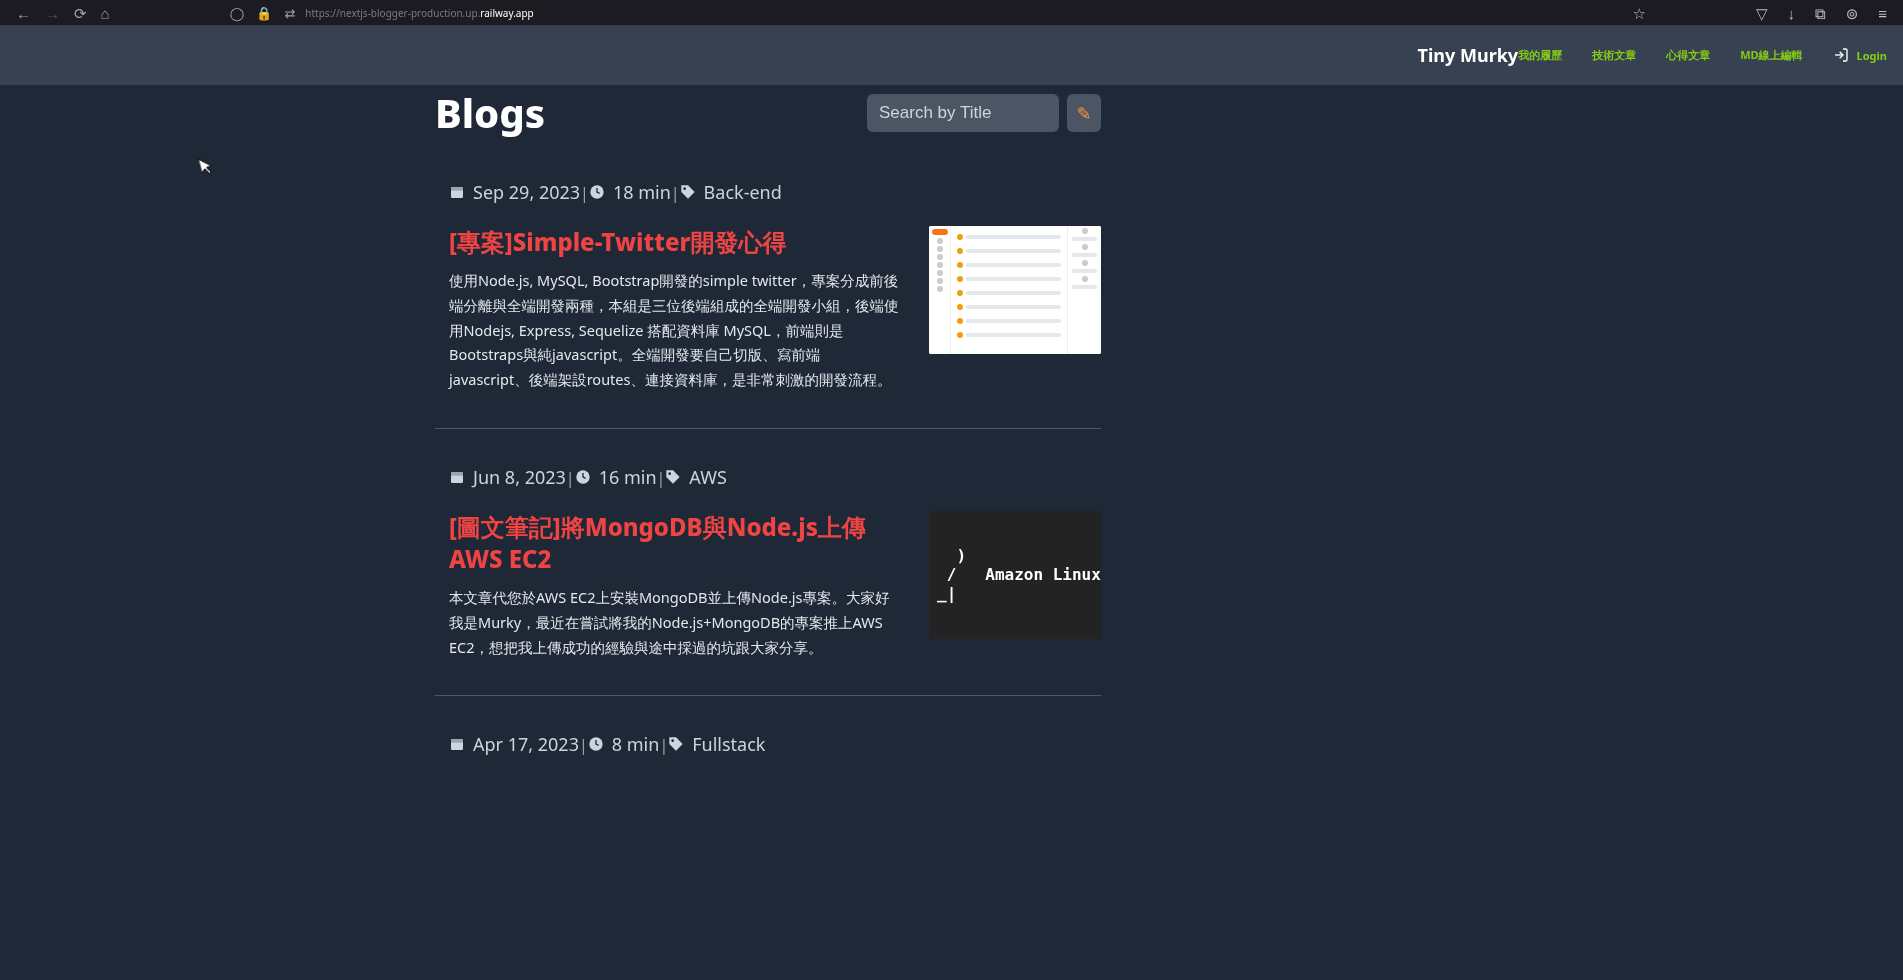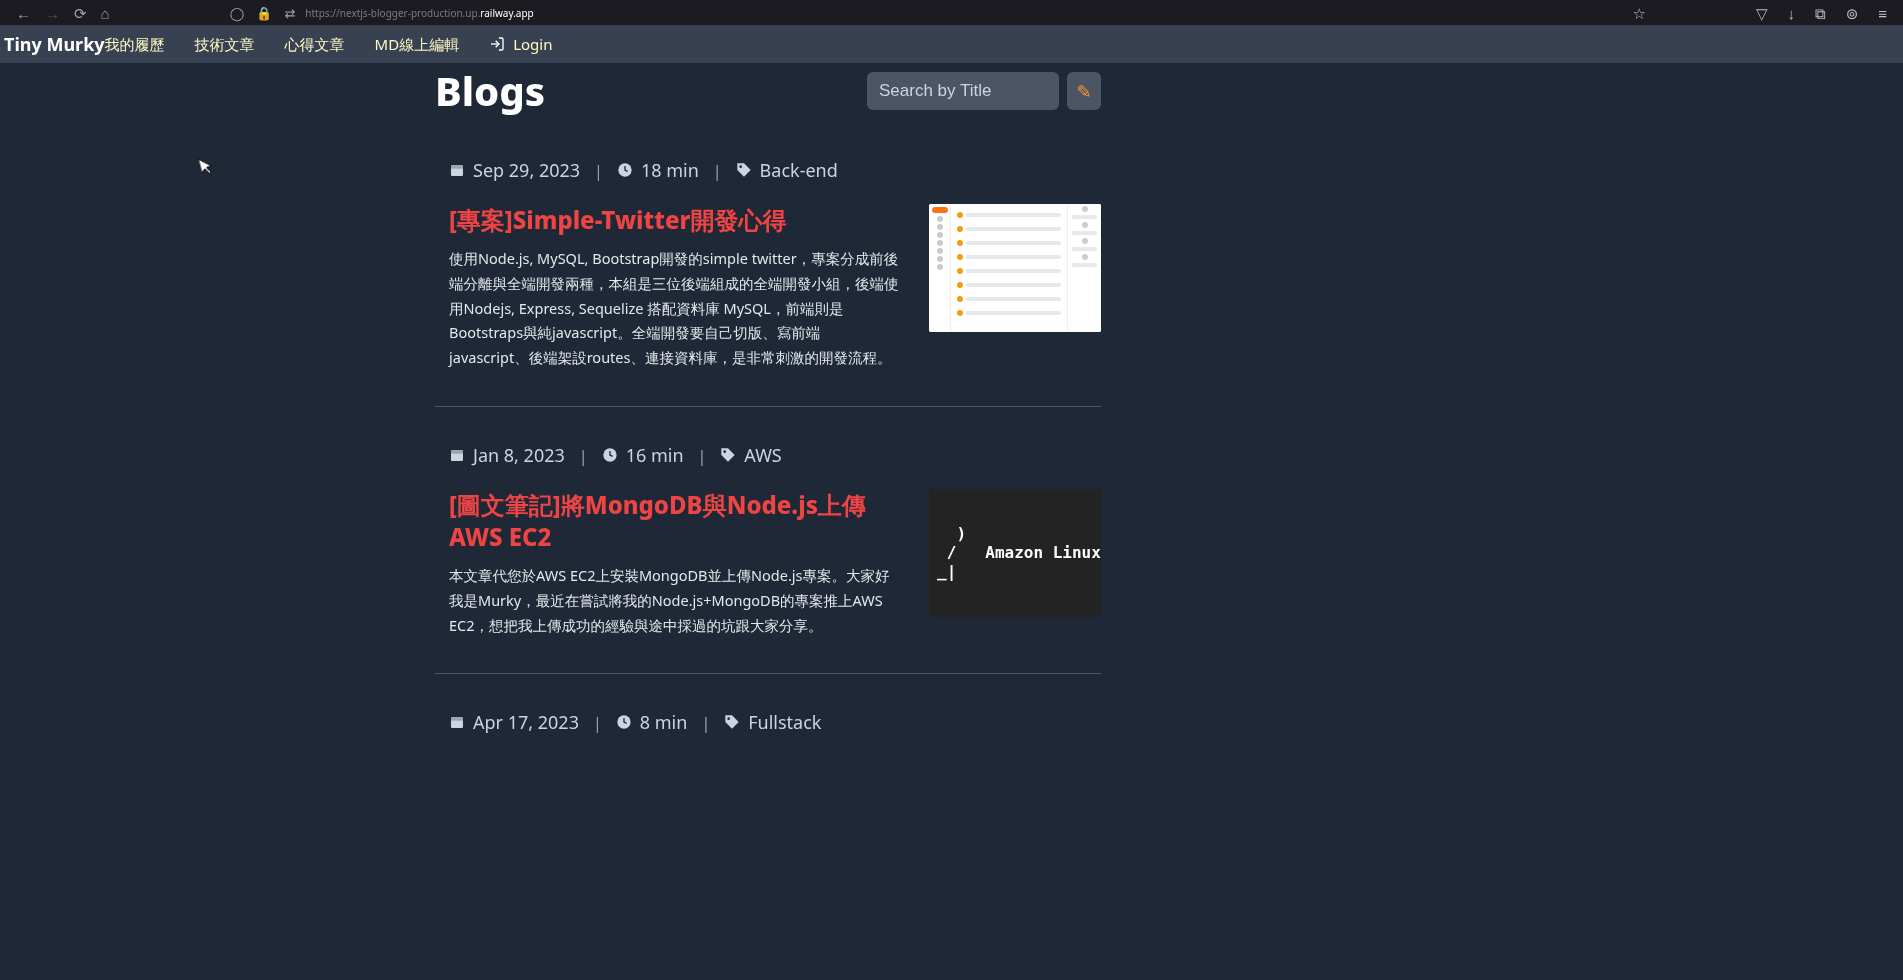--- a/index.html
+++ b/index.html
@@ -32,30 +32,30 @@
     margin-left: 110px;
   }
   .url-icons { display: flex; gap: 12px; align-items: center; color: #9ca3af; font-size: 13px; }
   .url-text { color: #7a7a85; font-size: 10px; }
   .url-text .hl { color: #ffffff; }
   .right-icons { display: flex; gap: 20px; align-items: center; margin-right: 8px; color: #bfbfc9; font-size: 15px; }
   .star-icon { margin-right: 100px; color: #bfbfc9; font-size: 15px; }
 
   
   .site-header {
-    height: 38px;
+    height: 60px;
     background: #374151;
     display: flex;
     align-items: center;
-    padding: 0 4px;
-    justify-content: flex-start;
+    padding: 0 16px;
+    justify-content: flex-end;
   }
   .brand { color: #fff; font-weight: 700; font-size: 18px; }
   .navlinks { display: flex; gap: 30px; align-items: center; }
-  .navlinks a { color: #fef9c3; font-weight: 400; font-size: 15px; text-decoration: none; cursor: pointer; }
+  .navlinks a { color: #84cc16; font-weight: 700; font-size: 11px; text-decoration: none; cursor: pointer; }
   .login-btn { display: flex; align-items: center; gap: 8px; color: #fff; font-weight: 600; }
   .login-icon-svg { width: 16px; height: 16px; fill: none; stroke: #fff; stroke-width: 2; }
 
   
   .main {
   }
   .container {
     width: 666px;
     margin-left: 435px;
   }
@@ -81,21 +81,21 @@
     width: 34px; height: 38px;
     background: #4b5563;
     border-radius: 6px;
     display: flex; align-items: center; justify-content: center;
     color: #fb923c; font-size: 18px; cursor: pointer;
   }
 
   
   .post { padding-bottom: 36px; border-bottom: 1px solid #4b5563; margin-bottom: 36px; }
   .post-meta {
-    display: flex; align-items: flex-end; gap: 14px;
+    display: flex; align-items: flex-end; 
     color: #cbd5e1; font-size: 18px; margin-bottom: 22px;
     margin-left: 14px;
   }
   .meta-item { display: flex; align-items: center; gap: 8px; }
   .sep { color: #9ca3af; font-size: 16px; }
   .icon-sm { width: 16px; height: 16px; fill: #cbd5e1; display: inline-block; }
   .post-body { display: flex; gap: 30px; align-items: flex-start; margin-left: 14px; }
   .post-text { flex: 1; }
   .post-title { font-size: 24px; font-weight: 800; color: #ef4444; margin-bottom: 10px; line-height: 1.35; cursor: pointer; }
   .post-desc { font-size: 14.5px; color: #e5e7eb; line-height: 1.7; }
@@ -277,21 +277,21 @@
       </div>
     </div>
 
     <div class="post">
       <div class="post-meta">
         <span class="meta-item">
           <svg class="icon-sm" viewBox="0 0 24 24">
               <rect x="3" y="5" width="18" height="16" rx="2" fill="#cbd5e1"></rect>
               <rect x="3" y="5" width="18" height="5" fill="#9ca3af"></rect>
             </svg>
-          <span>Jan 8, 2023</span>
+          <span>Jun 8, 2023</span>
         </span>
         <span class="sep">|</span>
         <span class="meta-item">
           <svg class="icon-sm" viewBox="0 0 24 24">
               <circle cx="12" cy="12" r="10" fill="#cbd5e1"></circle>
               <path d="M12 6v6l4 2" stroke="#1e2836" stroke-width="2" fill="none"></path>
             </svg>
           <span>16 min</span>
         </span>
         <span class="sep">|</span>

